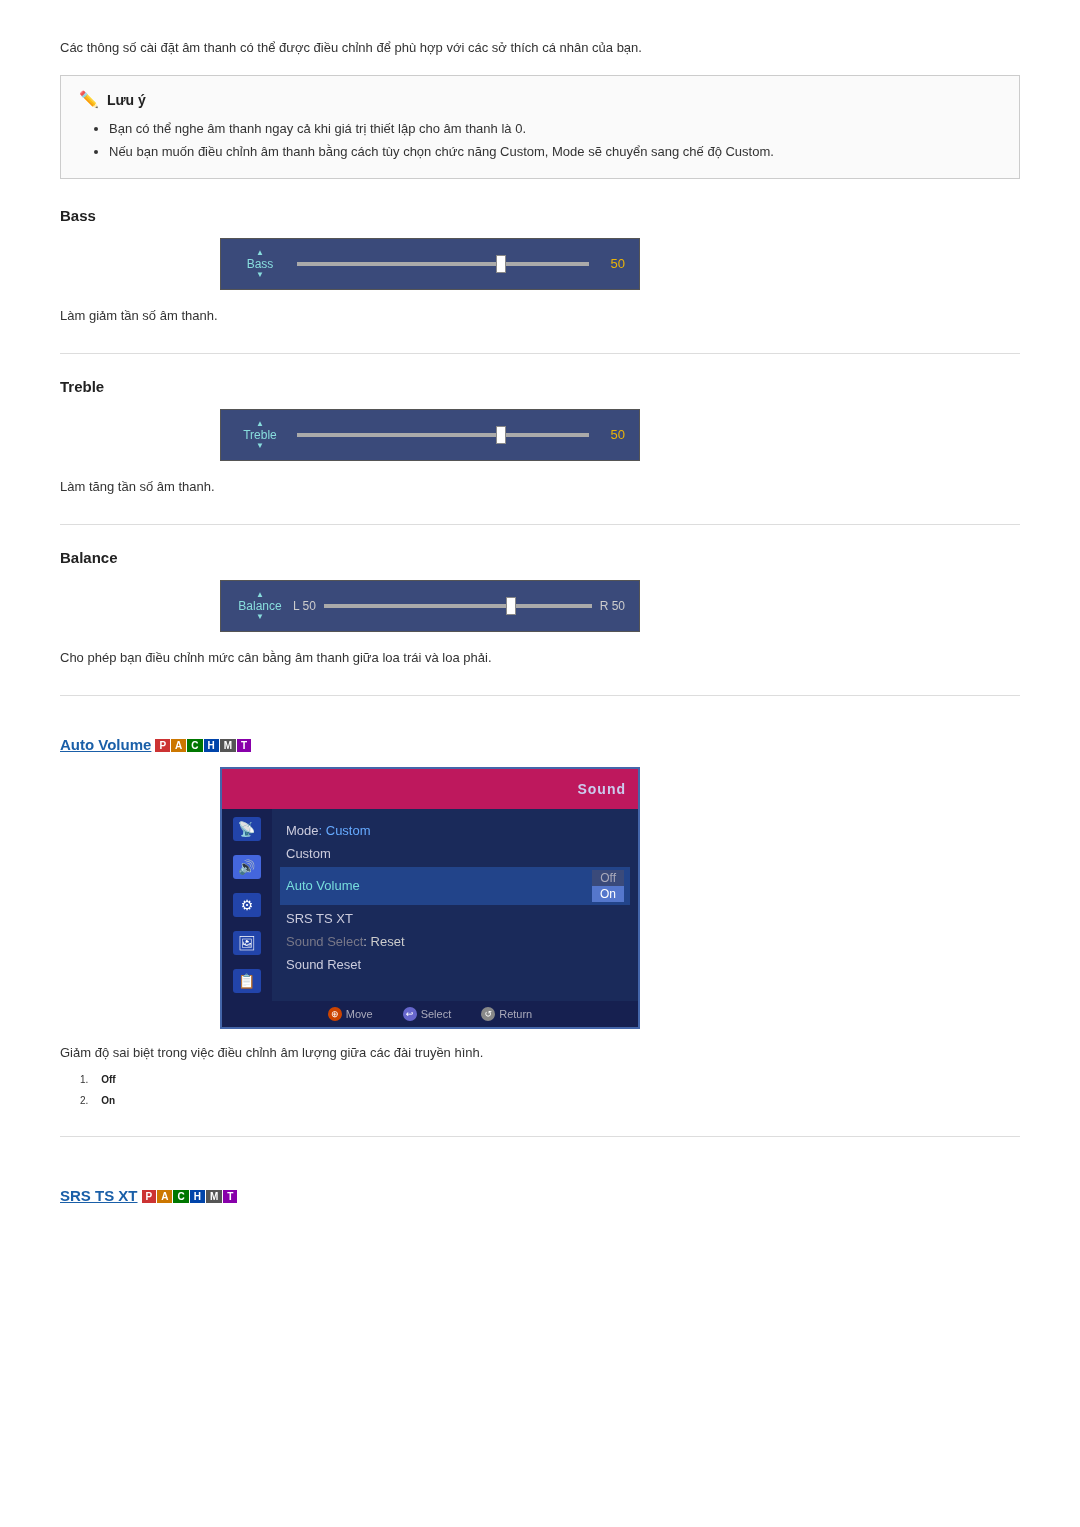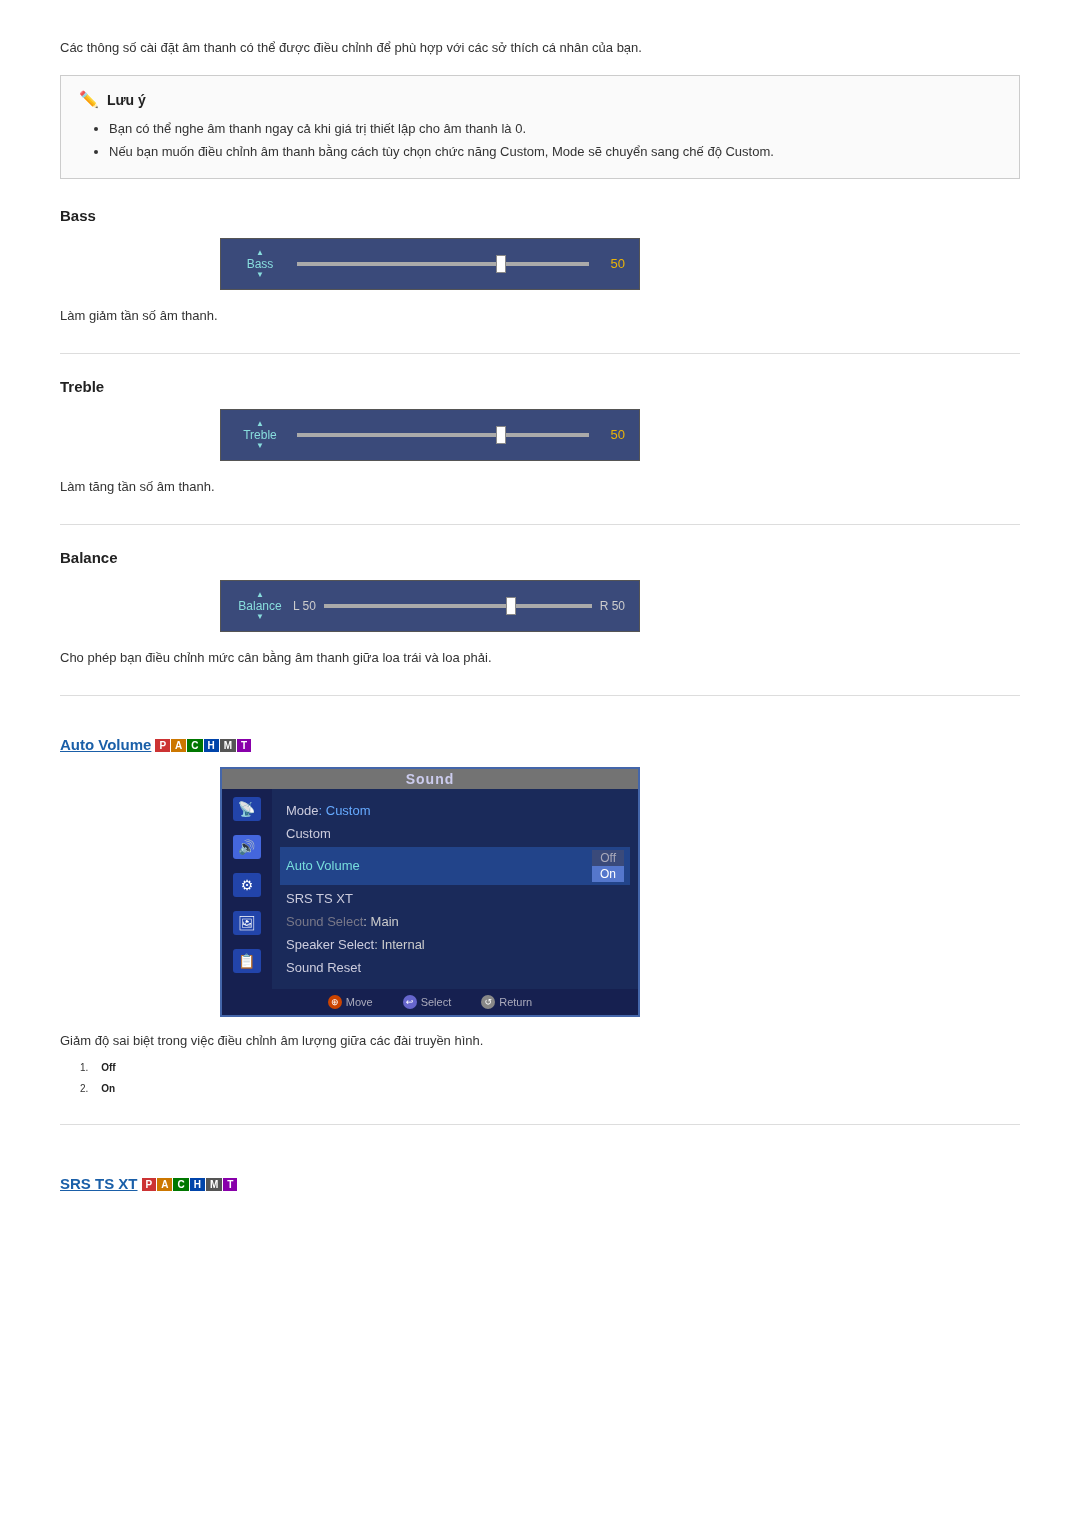--- a/index.html
+++ b/index.html
@@ -216,23 +216,23 @@
 
     .tv-menu {
       background: #1a2a5a;
       border: 2px solid #4466aa;
       color: #fff;
       font-size: 13px;
       overflow: hidden;
     }
 
     .tv-menu-header {
-      background: #737373;
-      text-align: center;
-      padding: 2px;
+      background: #be185d;
+      text-align: right;
+      padding: 12px;
       font-size: 14px;
       font-weight: bold;
       color: #cce;
       letter-spacing: 1px;
     }
 
     .tv-menu-body {
       display: flex;
     }
 
@@ -484,25 +484,21 @@
               <span class="dropdown-val-off">Off</span>
               <span class="dropdown-val-on">On</span>
             </div>
           </div>
           <div class="tv-menu-row">
             <span class="row-label">SRS TS XT</span>
             <span class="row-value"></span>
           </div>
           <div class="tv-menu-row" style="color:#778;">
             <span class="row-label">Sound Select</span>
-            <span class="row-value">: Main</span>
-          </div>
-          <div class="tv-menu-row">
-            <span class="row-label">Speaker Select</span>
-            <span class="row-value">: Internal</span>
+            <span class="row-value">: Reset</span>
           </div>
           <div class="tv-menu-row">
             <span class="row-label">Sound Reset</span>
             <span class="row-value"></span>
           </div>
         </div>
       </div>
       <div class="tv-menu-footer">
         <span class="footer-btn">
           <span class="footer-icon footer-icon-move">⊕</span>

